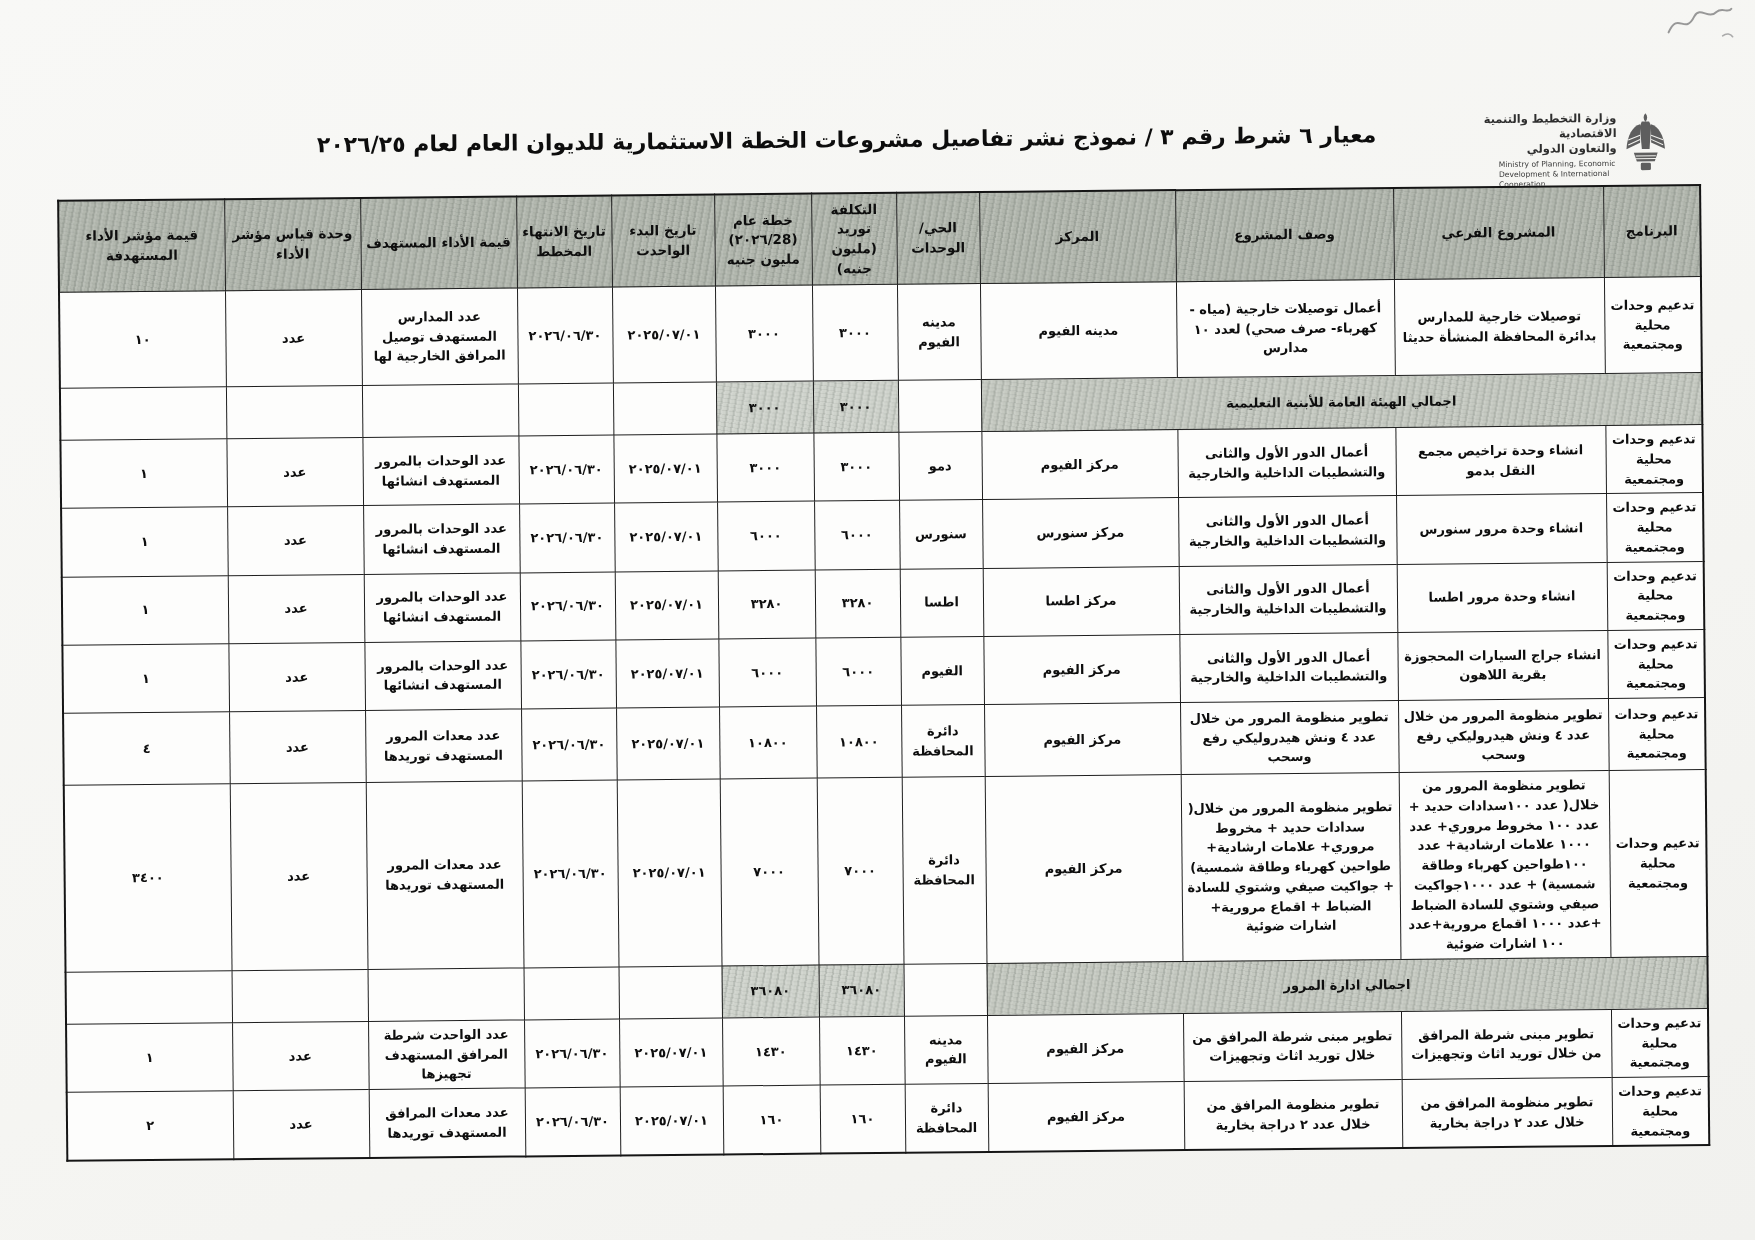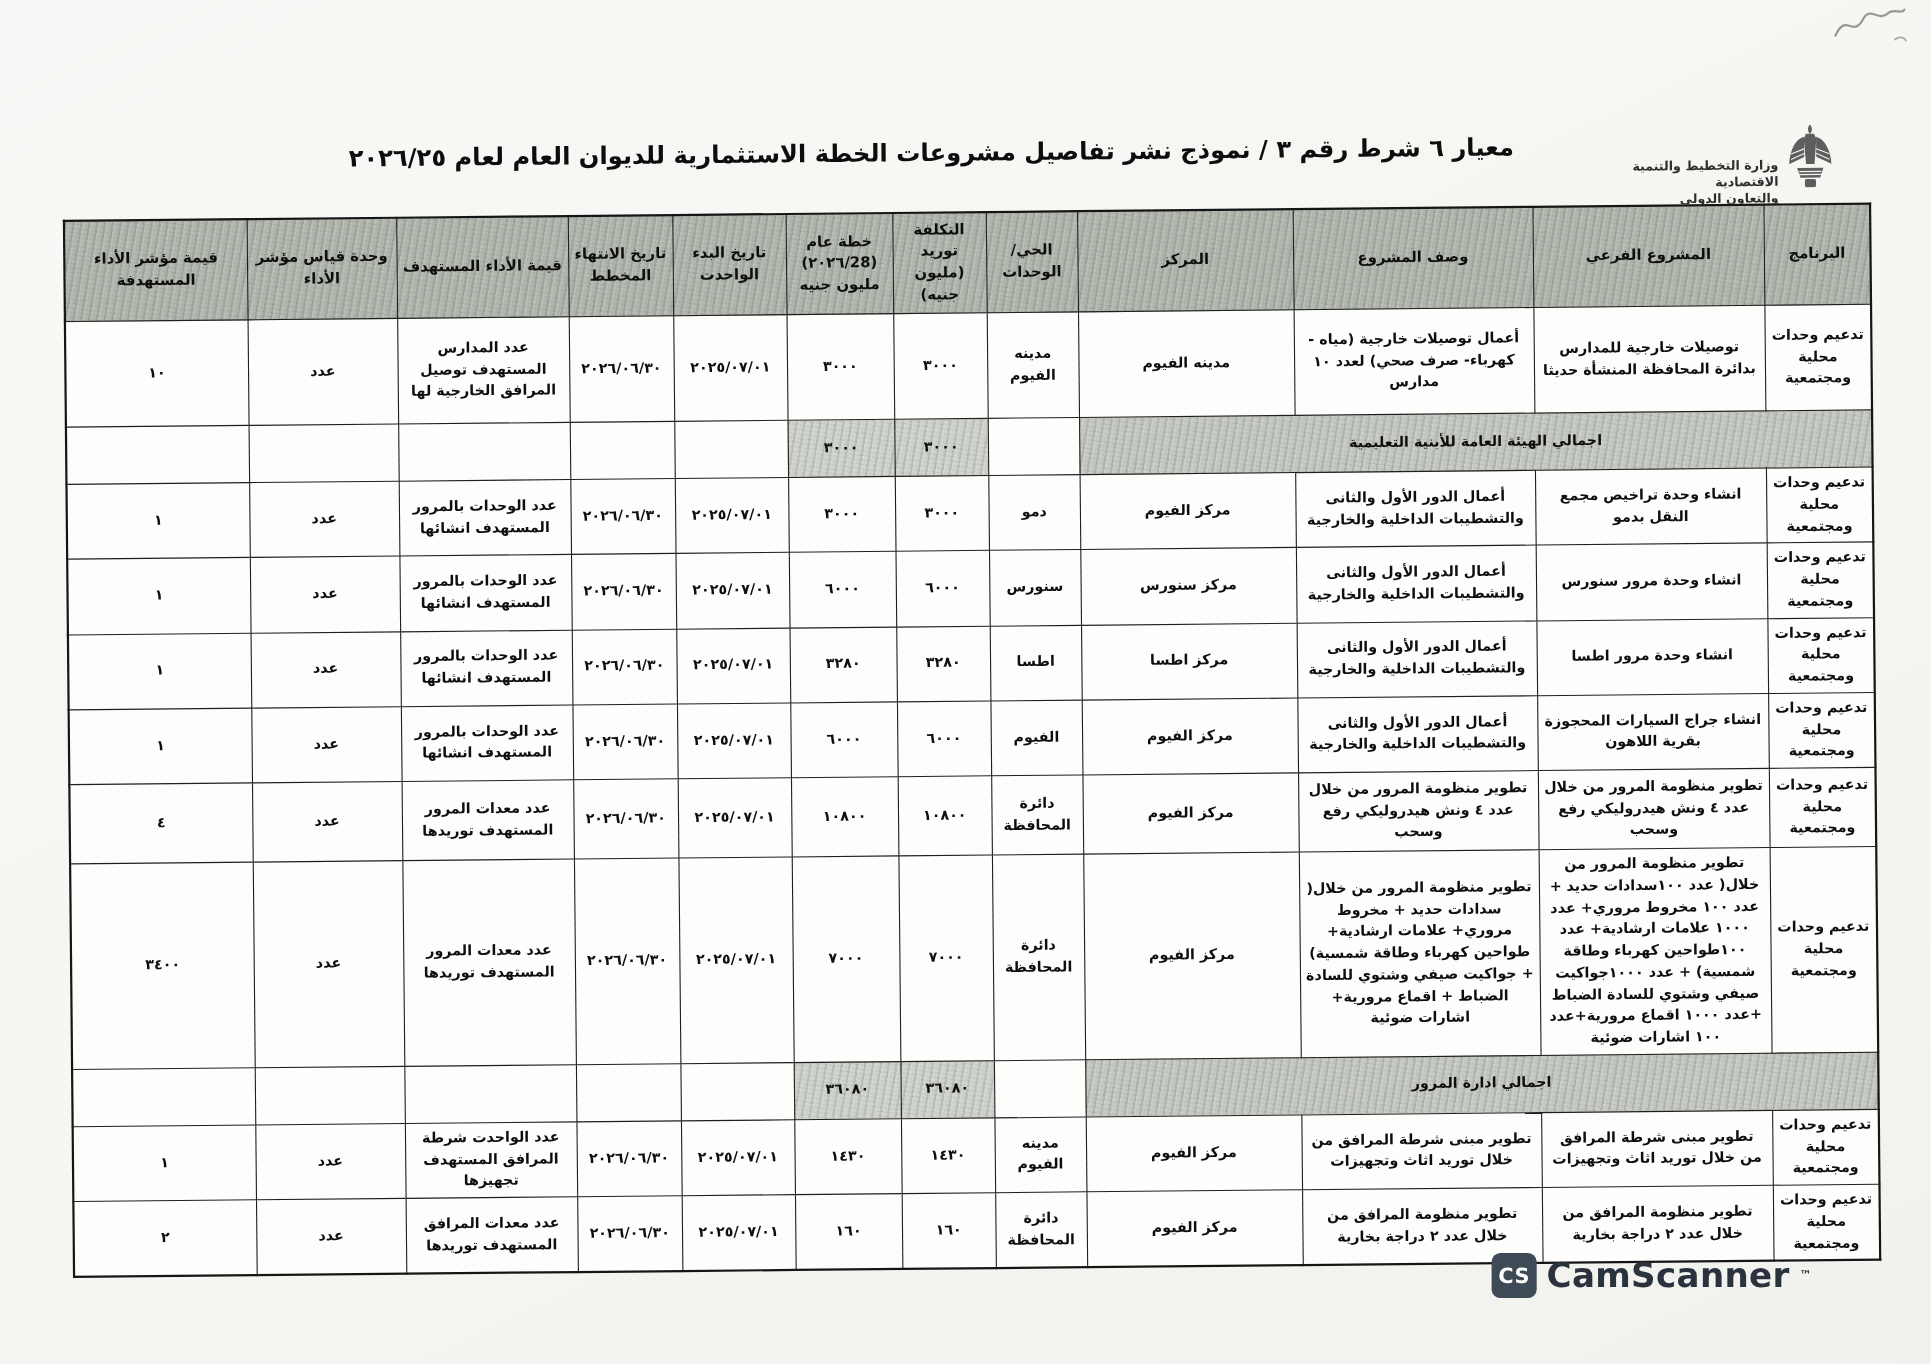--- a/index.html
+++ b/index.html
@@ -15,21 +15,21 @@
 
   
   .doc-title{
     position:absolute;top:127px;left:150px;width:1400px;
     direction:rtl;text-align:center;
     font-size:22px;font-weight:700;color:#0d0d0d;
   }
 
   
   .ministry-logo{position:absolute;top:118px;right:84px;width:196px;display:flex;direction:ltr;align-items:flex-start;gap:7px;}
-  .logo-text{flex:1;direction:rtl;text-align:right;margin-top:32px;}
+  .logo-text{flex:1;direction:rtl;text-align:right;}
   .logo-ar{font-size:11.5px;font-weight:700;line-height:1.3;color:#2e2e2e;}
   .logo-en{direction:ltr;text-align:left;font-size:7.6px;font-weight:400;color:#3a3a3a;line-height:1.35;margin-top:3px;width:118px;}
   .eagle{width:44px;height:64px;flex:none;opacity:.88;}
 
   
   table.projects{
     position:absolute;top:192px;left:60px;width:1642px;
     border-collapse:collapse;table-layout:fixed;
     background:#fdfdfc;border:2.4px solid #151515;
     direction:rtl;
@@ -284,19 +284,14 @@
             <td>٢٠٢٥/٠٧/٠١</td>
             <td>٢٠٢٦/٠٦/٣٠</td>
             <td>عدد معدات المرافق المستهدف توريدها</td>
             <td>عدد</td>
             <td>٢</td>
           </tr>
         </tbody>
     </table>
   </div>
 
-  <div class="cam-footer">
-    <span class="cs-badge">CS</span>
-    <span class="cam-name">CamScanner</span>
-    <span class="cam-tm">™</span>
-  </div>
   <div class="cam-arabic">الممسوحة ضوئيا بـ CamScanner</div>
 </div>
 
 </body></html>

